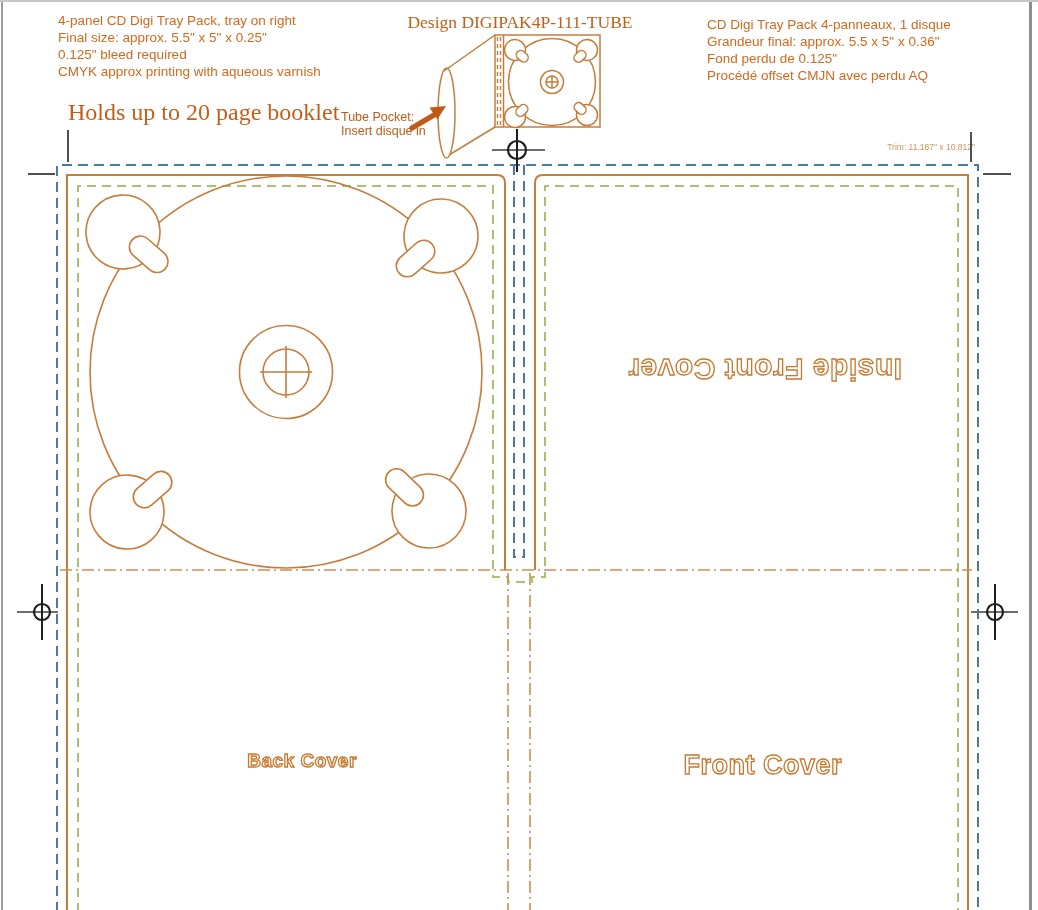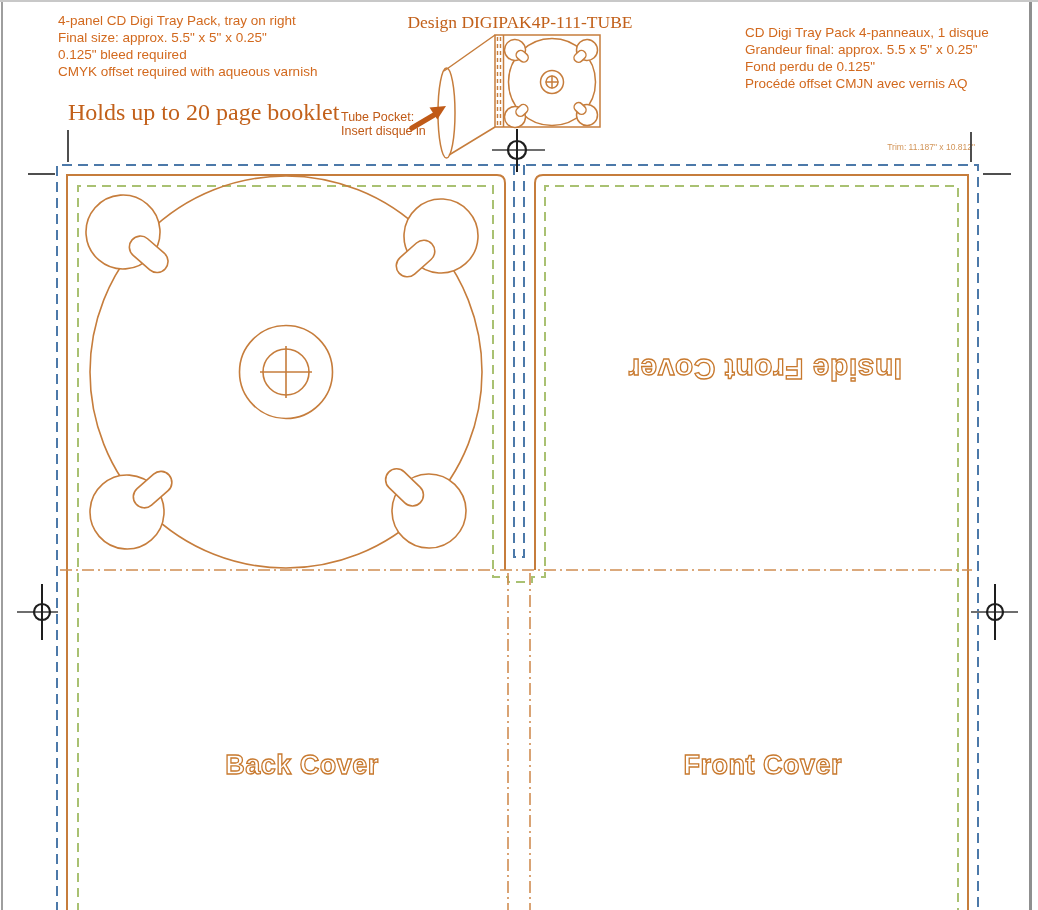--- a/index.html
+++ b/index.html
@@ -44,43 +44,43 @@
 <div id="app">
 
   <div class="abs border-line" style="left:1px;top:0;width:2px;height:910px;"></div>
   <div class="abs border-line" style="left:1029px;top:0;width:2.5px;height:910px;background:#8f8f8f;"></div>
   <div class="abs border-line" style="left:0;top:0;width:1038px;height:1.5px;background:#c8c8c8;"></div>
 
   <div class="abs spec" style="left:58px;top:12px;">
     <div>4-panel CD Digi Tray Pack, tray on right</div>
     <div>Final size: approx. 5.5" x 5" x 0.25"</div>
     <div>0.125" bleed required</div>
-    <div>CMYK offset required with aqueous varnish</div>
+    <div>CMYK approx printing with aqueous varnish</div>
   </div>
 
   <div class="abs tagline" style="left:62px;top:99px;">Holds up to 20 page booklet</div>
 
   <div class="abs design-title" style="left:370px;top:12px;width:300px;">Design DIGIPAK4P-111-TUBE</div>
 
-  <div class="abs spec" style="left:707px;top:24px;margin-left:38px;">
+  <div class="abs spec" style="left:707px;top:16px;">
     <div>CD Digi Tray Pack 4-panneaux, 1 disque</div>
-    <div>Grandeur final: approx. 5.5 x 5" x 0.25"</div>
+    <div>Grandeur final: approx. 5.5 x 5" x 0.36"</div>
     <div>Fond perdu de 0.125"</div>
-    <div>Procédé offset CMJN avec vernis AQ</div>
+    <div>Procédé offset CMJN avec perdu AQ</div>
   </div>
 
   <div class="abs tube-label" style="left:341px;top:110px;">
     <div>Tube Pocket:</div>
     <div>Insert disque in</div>
   </div>
 
   <div class="abs trim-note" style="right:63px;top:142px;width:140px;">Trim: 11.187" x 10.812"</div>
 
   <div class="abs outline-label" style="left:615px;top:352px;width:300px;font-size:30px;transform:rotate(180deg);">Inside Front Cover</div>
-  <div class="abs outline-label" style="left:222px;top:750px;width:160px;font-size:27px;">Back Cover</div>
+  <div class="abs outline-label" style="left:222px;top:750px;width:160px;font-size:19px;">Back Cover</div>
   <div class="abs outline-label" style="left:682px;top:750px;width:160px;font-size:27px;text-align:right;">Front Cover</div>
 
   <svg class="abs" style="left:0;top:0;" width="1038" height="910" viewBox="0 0 1038 910">
 
     <g stroke="var(--bleed_blue)" stroke-width="2" fill="none" stroke-dasharray="10 6">
       <path d="M57,912 V165 H978 V912"></path>
       <path d="M514,165 V557 H524 V165"></path>
     </g>
 
     <g stroke="var(--safe_green)" stroke-width="2" fill="none" stroke-dasharray="9 6">

